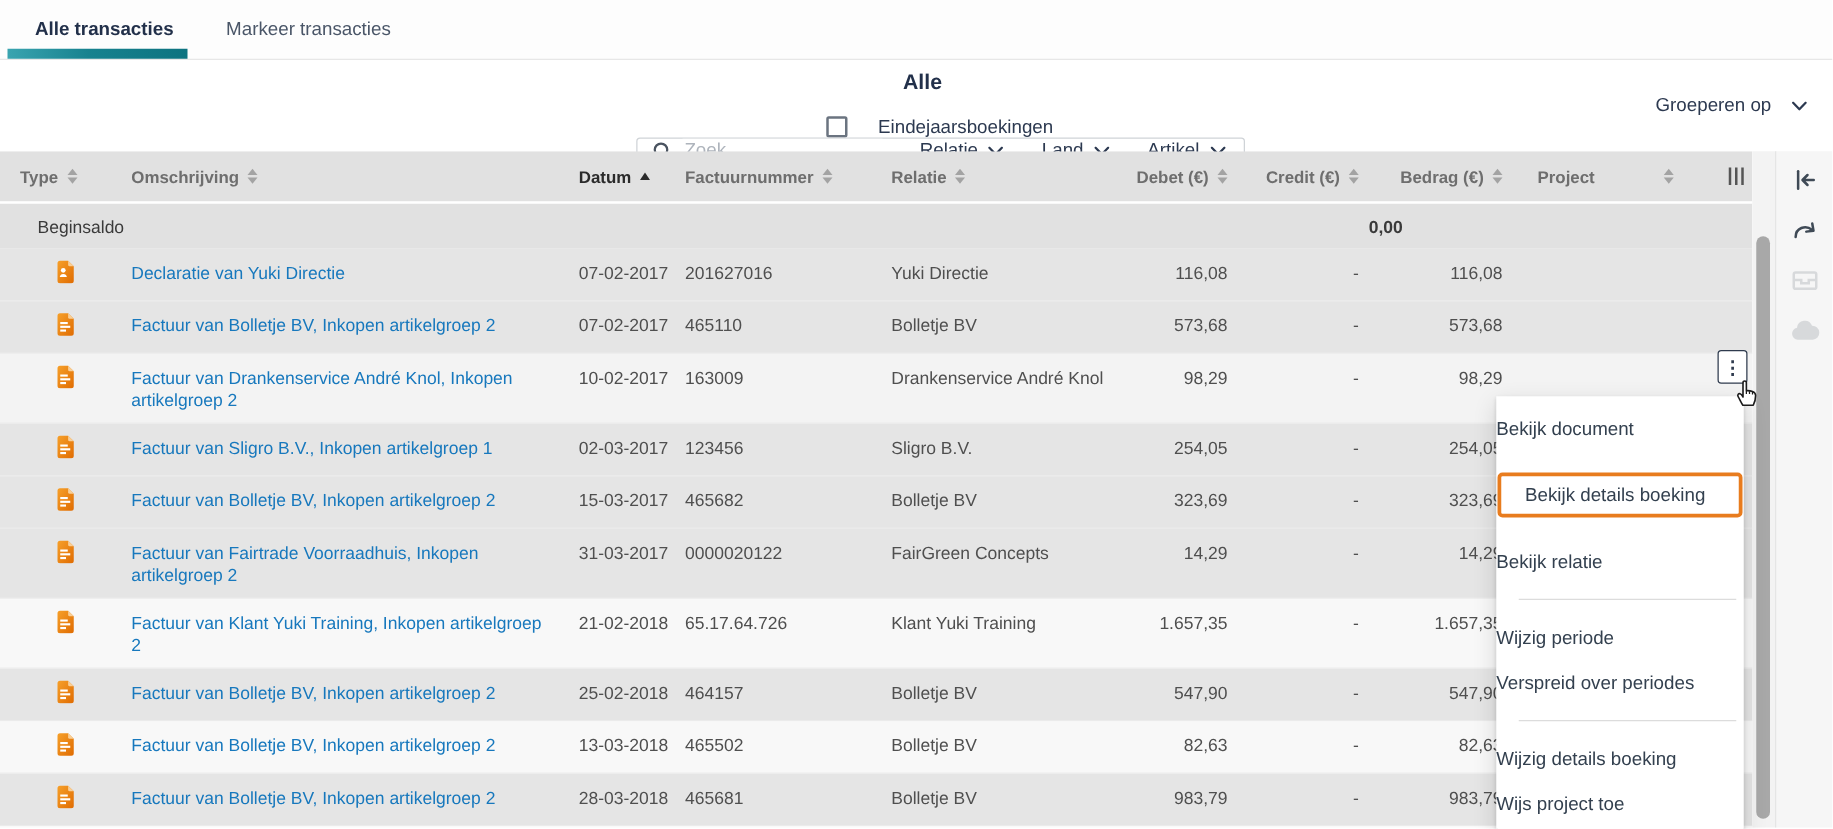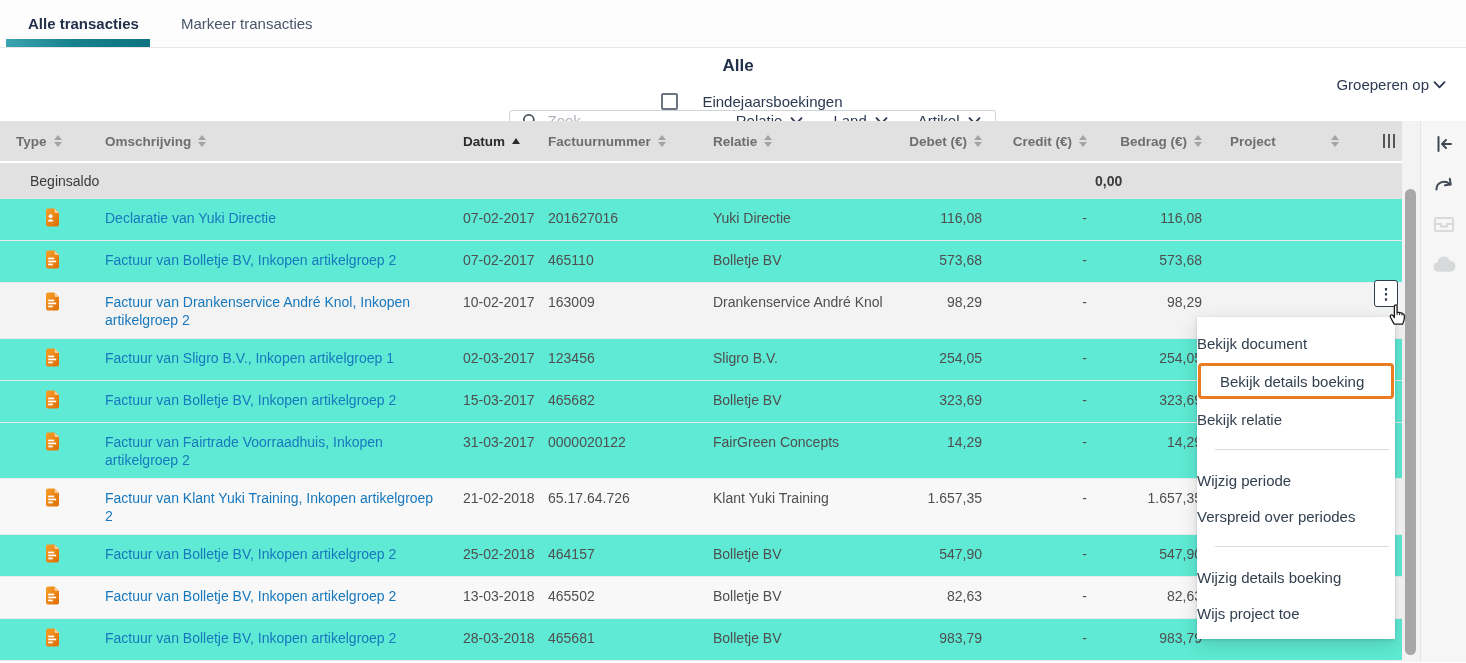--- a/index.html
+++ b/index.html
@@ -21,21 +21,21 @@
   .tab-underline {
     position:absolute; left:6px; bottom:0; width:144px; height:8px;
     background:linear-gradient(90deg,#3aa4b0 0%,#17828f 45%,#0d7380 100%);
   }
   
   .filterbar {
     height:73px; display:flex; align-items:center;
     padding:8px 20px 0 30px; background:#fff;flex-direction:column;
   }
   .page-title { font-size:17px; font-weight:700; color:#22304a; }
-  .grp { display:flex; align-items:center; gap:4px; margin-left:auto; cursor:pointer; font-size:15px; }
+  .grp { display:flex; align-items:center; gap:16px; margin-left:auto; cursor:pointer; font-size:15px; }
   .chk-group { display:flex; align-items:center; gap:24px; margin-left:28px; cursor:pointer; font-size:15px; }
   .checkbox { width:17px; height:17px; border:2px solid #6b7480; border-radius:2px; background:#fff; }
   .searchbox {
     margin-left:28px; width:487px; height:31px;
     border:1px solid #cfd3d7; border-radius:3px; background:#fff;
     display:flex; align-items:center; padding:0 14px 0 12px; gap:8px;
   }
   .searchbox input {
     border:none; outline:none; flex:1; min-width:40px;
     font-family:"Liberation Sans",sans-serif; font-size:15px; color:#2c3950;
@@ -70,21 +70,21 @@
     display:grid; grid-template-columns:var(--cols);
     height:38px; background:#e1e1e1; border-top:2px solid #fff; align-items:center;
     font-size:14px; color:#3a3a3a;
   }
   .bs-label { grid-column:1 / 6; padding-left:30px; font-weight:400; }
   .bs-bedrag { grid-column:8; text-align:left; padding-right:8px; font-weight:700; }
   
   .trow {
     display:grid; grid-template-columns:var(--cols);
     min-height:40px; padding:10px 0 9px 0; border-bottom:1px solid #ebebeb;
-    align-items:start; background:#5eead4; font-size:14px; color:#4f4f4f; line-height:18px;
+    align-items:start; background:#e5e5e5; font-size:14px; color:#4f4f4f; line-height:18px;
   }
   .trow.shade { background:#f8f8f8; }
   .trow.hover { background:#f3f3f3; }
   .cell { padding-left:8px; }
   .cell.type { padding-left:45px; margin-top:-1px; }
   .cell.desc { padding-left:15px; padding-right:18px; }
   .cell.desc a { color:#1778bd; text-decoration:none; cursor:pointer; }
   .cell.r { text-align:right; padding-right:8px; }
   .partial-row { height:12px; background:#fafafa; }
   
@@ -108,21 +108,21 @@
   .context-menu {
     position:absolute; left:1197px; top:196px; width:198px;
     background:#fff; padding:8px 0; z-index:8;
     box-shadow:0 1px 3px rgba(0,0,0,.14), 0 6px 18px rgba(0,0,0,.14);
   }
   .menu-item {
     height:36px; display:flex; align-items:center; 
     font-size:15px; color:#33404f; cursor:pointer; white-space:nowrap;
   }
   .menu-item.hl {
-    border:3px solid #e87c1e; border-radius:4px; margin:2px 1px; padding-left:19px;
+    border:3px solid #e87c1e; border-radius:4px; margin:17px 1px; padding-left:19px;
   }
   .menu-divider { height:1px; background:#dcdcdc; margin:12px 6px 12px 18px; }
 </style>
 </head>
 <body>
 
 <div class="tabbar">
   <div class="tab">Alle transacties</div>
   <div class="tab inactive">Markeer transacties</div>
   <div class="tab-underline"></div>

